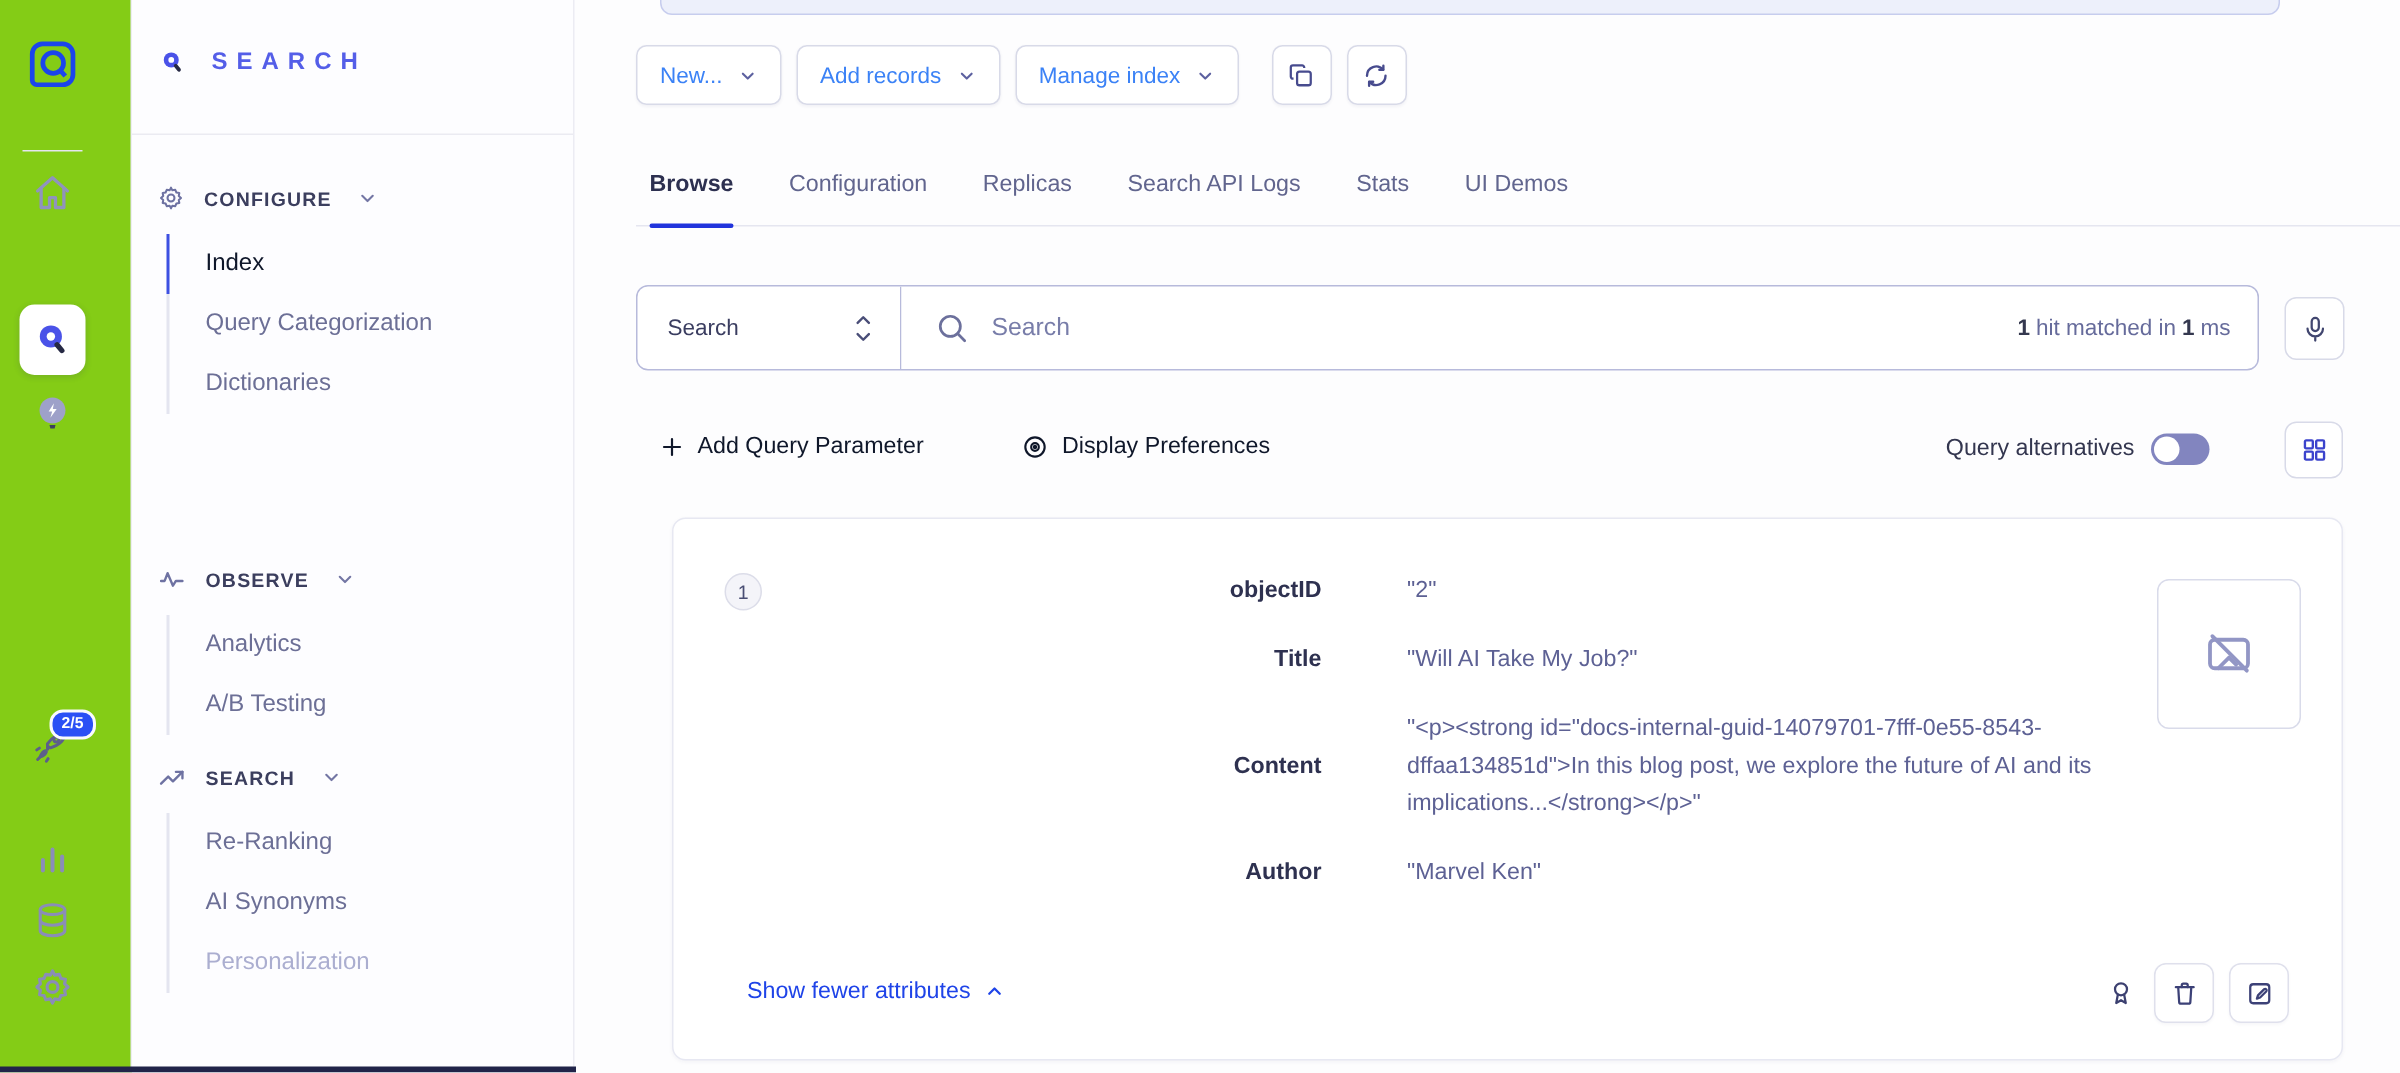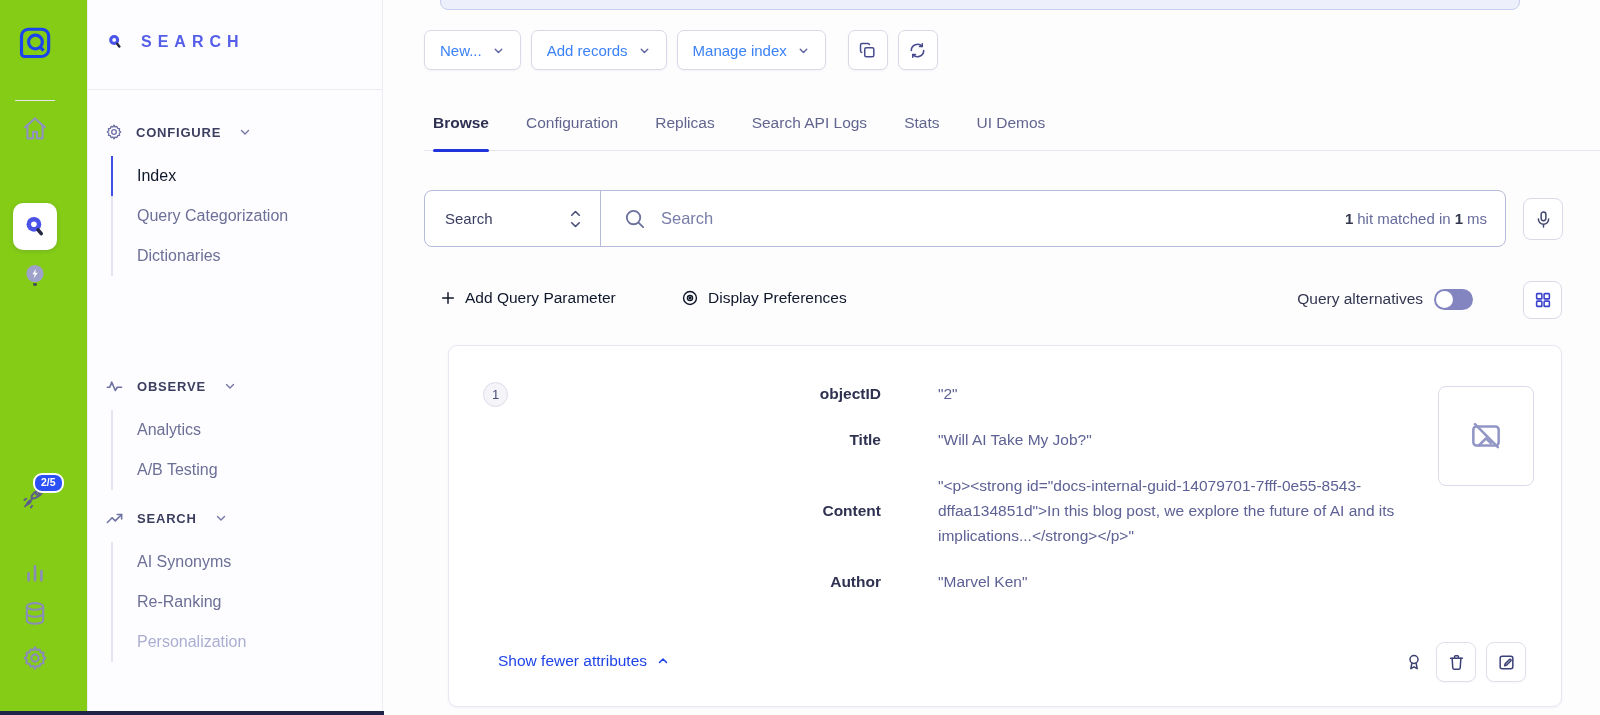--- a/index.html
+++ b/index.html
@@ -245,22 +245,22 @@
           </svg>
         </span>
       <span class="nh-label">SEARCH</span>
       <span class="nh-chev">
         <svg width="14" height="14" viewBox="0 0 24 24" fill="none" stroke="currentColor" stroke-width="2.4" stroke-linecap="round" stroke-linejoin="round">
             <path d="M6 9.5l6 6 6-6"></path>
           </svg>
         </span>
     </div>
     <ul class="nav-items">
+      <li>Re-Ranking</li>
       <li>AI Synonyms</li>
-      <li>Re-Ranking</li>
       <li class="disabled">Personalization</li>
     </ul>
   </div>
 </div>
 
 <div class="main">
   <div class="info-bar"></div>
 
   <div class="toolbar">
     <div class="tb-btn mr10">

